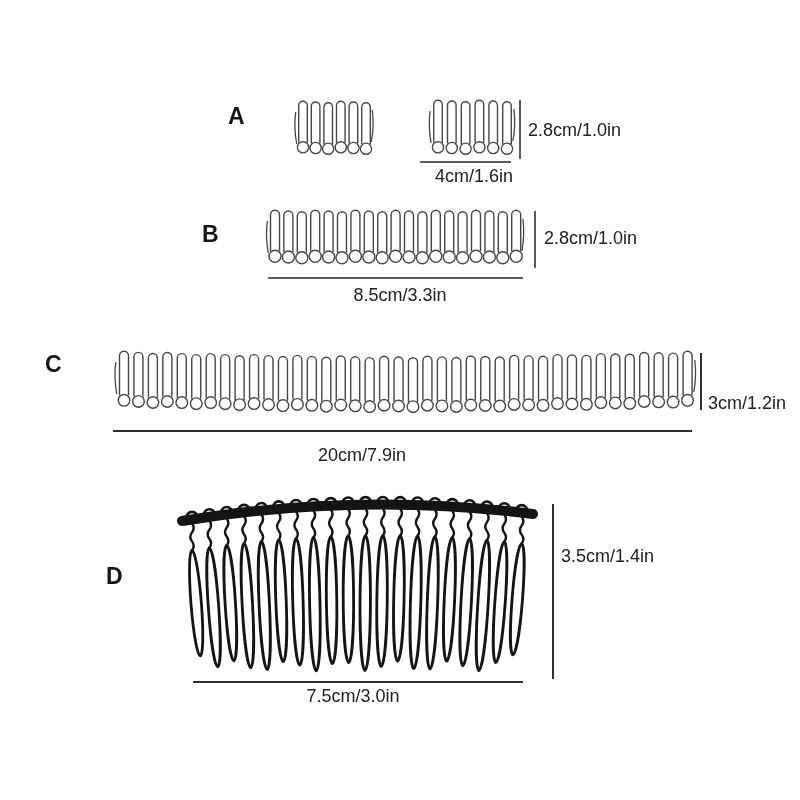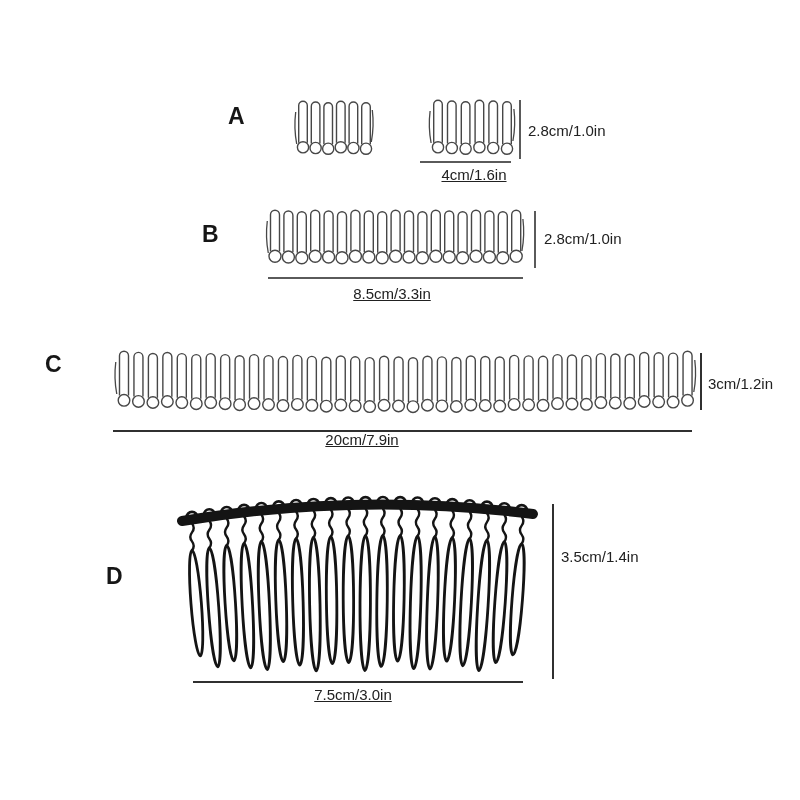--- a/index.html
+++ b/index.html
@@ -6,24 +6,24 @@
   #stage {
     position:relative; width:800px; height:800px; background:#ffffff;
     overflow:hidden; font-family:"Liberation Sans", sans-serif;
   }
   #combs { position:absolute; left:0; top:0; }
   .letter {
     position:absolute; font-weight:700; font-size:23px; color:#161616;
     letter-spacing:0.5px;
   }
   .dim {
-    position:absolute; font-size:15px; color:#212121; white-space:nowrap;
+    position:absolute; font-size:18px; color:#212121; white-space:nowrap;
   }
   .dim.vcenter { transform:translateY(-50%); }
-  .dim.hcenter { transform:translateX(-50%);text-decoration:underline; }
+  .dim.hcenter { transform:translateX(-50%); }
   .vline { position:absolute; width:2px; }
   .hline { position:absolute; height:2px; }
   .gray  { background:#5a5a5a; }
   .dark  { background:#303030; }
 </style>
 </head>
 <body>
 
 <div id="stage">
 
@@ -254,27 +254,27 @@
   <div class="letter" style="left:228px;top:103px">A</div>
   <div class="vline gray" style="left:519px;top:100px;height:59px"></div>
   <div class="dim vcenter" style="left:528px;top:130px">2.8cm/1.0in</div>
   <div class="hline gray" style="left:420px;top:161px;width:91px"></div>
   <div class="dim hcenter" style="left:474px;top:166px">4cm/1.6in</div>
 
   <div class="letter" style="left:202px;top:221px">B</div>
   <div class="vline gray" style="left:534px;top:211px;height:57px"></div>
   <div class="dim vcenter" style="left:544px;top:238px">2.8cm/1.0in</div>
   <div class="hline gray" style="left:268px;top:277px;width:255px"></div>
-  <div class="dim hcenter" style="left:392px;top:285px">8.5cm/3.3in</div>
+  <div class="dim hcenter" style="left:400px;top:285px">8.5cm/3.3in</div>
 
   <div class="letter" style="left:45px;top:351px">C</div>
   <div class="vline dark" style="left:700px;top:353px;height:57px"></div>
-  <div class="dim vcenter" style="left:708px;top:383px">3cm/1.2in</div>
+  <div class="dim vcenter" style="left:708px;top:403px">3cm/1.2in</div>
   <div class="hline dark" style="left:113px;top:430px;width:579px"></div>
-  <div class="dim hcenter" style="left:362px;top:431px">20cm/7.9in</div>
+  <div class="dim hcenter" style="left:362px;top:445px">20cm/7.9in</div>
 
   <div class="letter" style="left:106px;top:563px">D</div>
   <div class="vline dark" style="left:552px;top:504px;height:175px"></div>
   <div class="dim vcenter" style="left:561px;top:556px">3.5cm/1.4in</div>
   <div class="hline dark" style="left:193px;top:681px;width:330px"></div>
   <div class="dim hcenter" style="left:353px;top:686px">7.5cm/3.0in</div>
 
 </div>
 
 </body></html>

